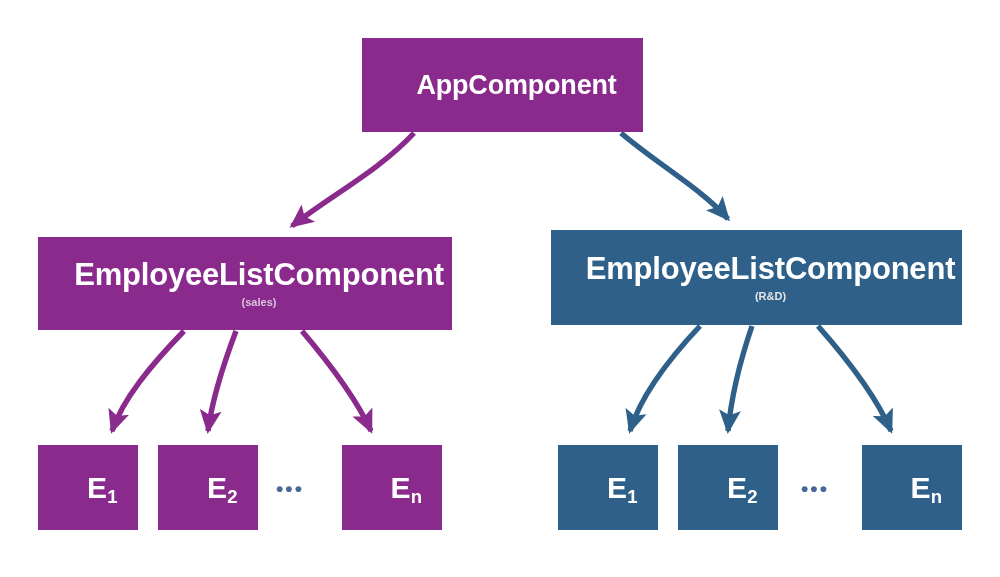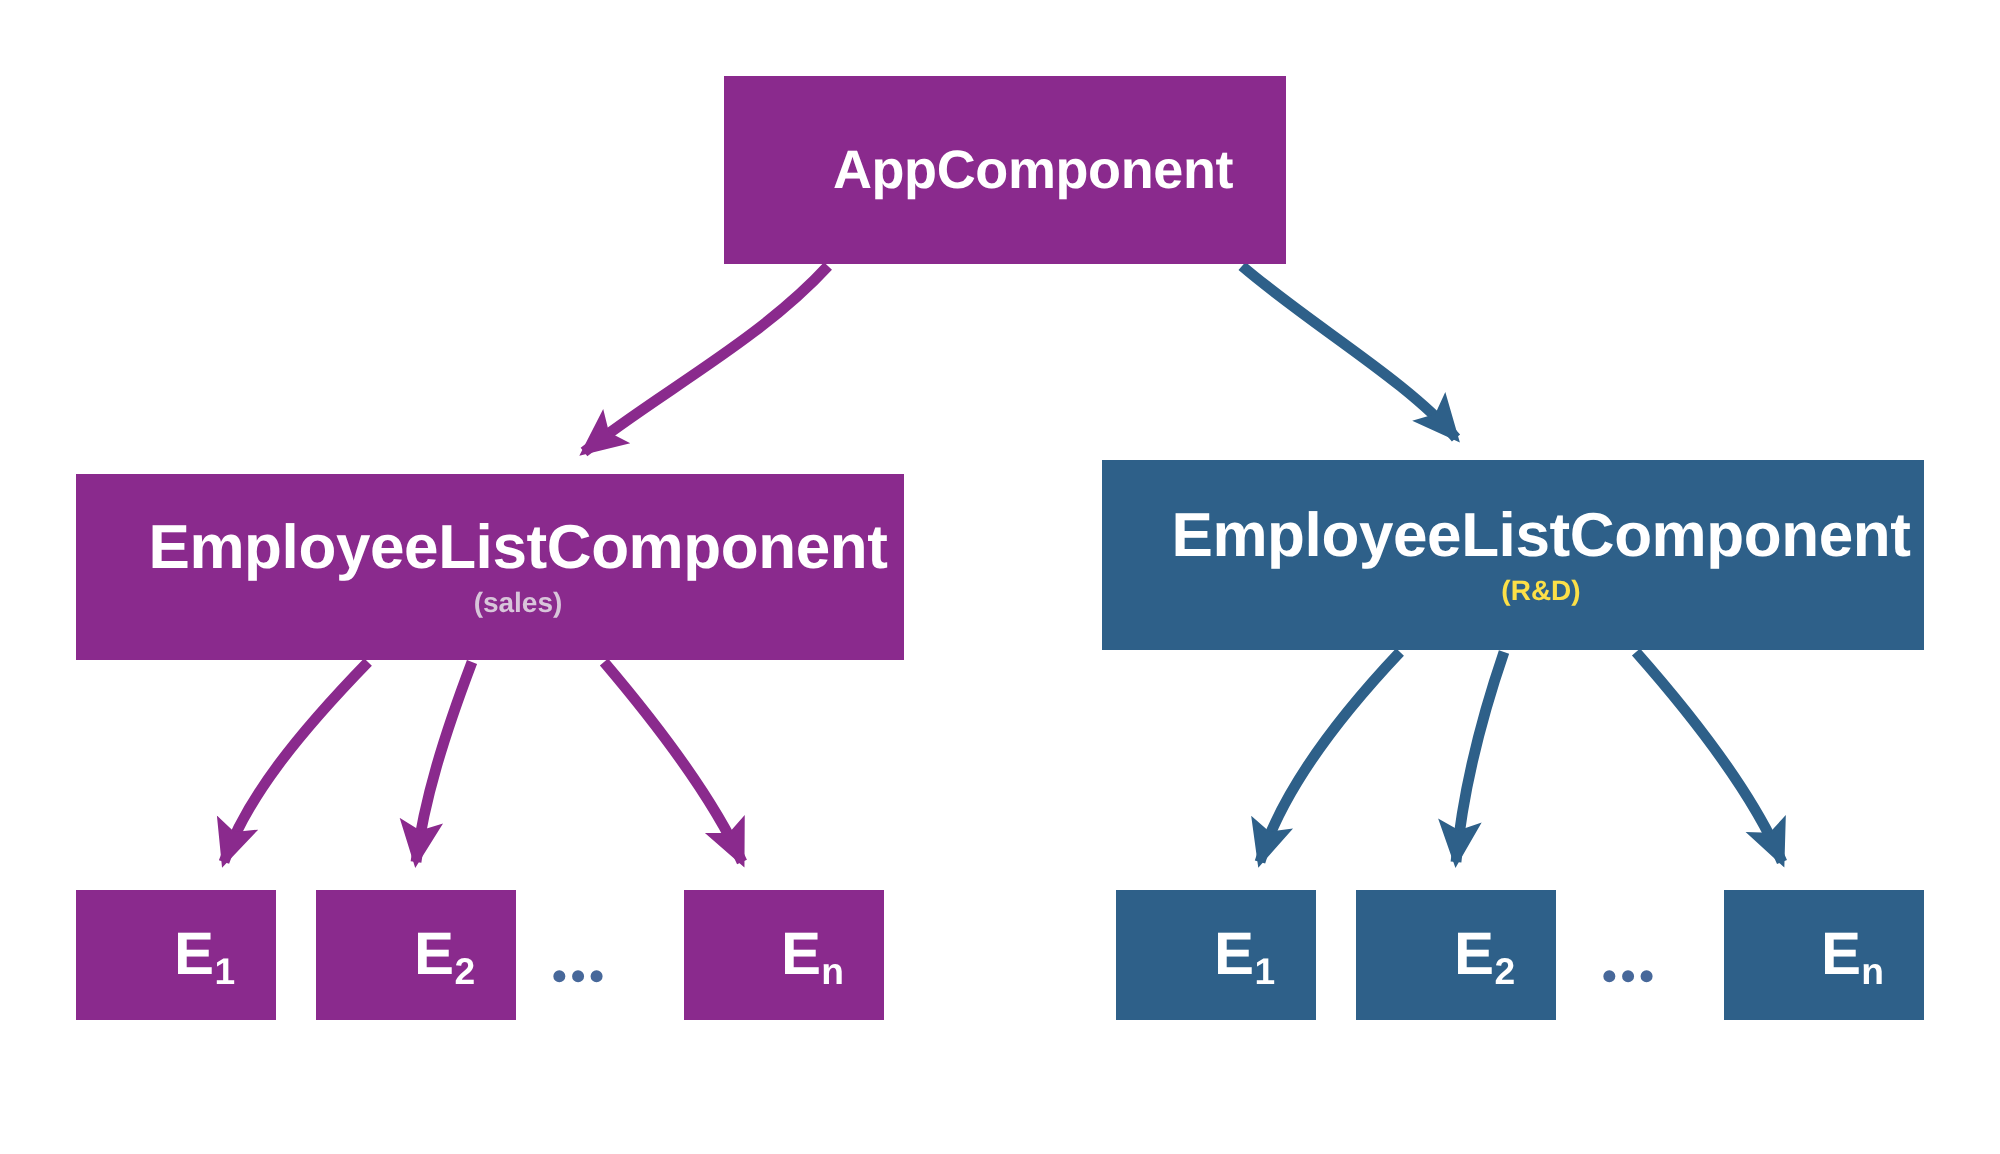--- a/index.html
+++ b/index.html
@@ -53,39 +53,39 @@
   #node-root {
     left: 362px;
     top: 38px;
     width: 281px;
     height: 94px;
   }
   #node-root .node-title { font-size: 27px; }
 
   
   .node-group .node-title { font-size: 31px; }
-  .node-group .node-sub   { font-size: 14px; margin-top: 4px; }
+  .node-group .node-sub   { font-size: 11px; margin-top: 4px; }
 
   #node-group-sales {
     left: 38px;
     top: 237px;
     width: 414px;
     height: 93px;
   }
   #node-group-rnd {
     left: 551px;
     top: 230px;
     width: 411px;
     height: 95px;
   }
 
   
   .node-leaf {
     width: 100px;
-    height: 65px;
+    height: 85px;
     top: 445px;
   }
   .node-leaf .node-title {
     font-size: 30px;
   }
   .node-title sub {
     font-size: 0.62em;
     font-weight: bold;
     vertical-align: baseline;
     position: relative;
@@ -138,21 +138,21 @@
     <div class="node-title">AppComponent</div>
   </div>
 
   <div class="node node-group" id="node-group-sales" style="background:#8A2A8D">
     <div class="node-title">EmployeeListComponent</div>
     <div class="node-sub" style="color:#d8c5da">(sales)</div>
   </div>
 
   <div class="node node-group" id="node-group-rnd" style="background:#2E6089">
     <div class="node-title">EmployeeListComponent</div>
-    <div class="node-sub" style="color:#fde047">(R&amp;D)</div>
+    <div class="node-sub" style="color:#e5e5e5">(R&amp;D)</div>
   </div>
 
   <div class="node node-leaf" id="leaf-sales-0" style="left:38px; background:#8A2A8D">
     <div class="node-title">
       <span>E</span><sub>1</sub>
     </div>
   </div>
   <div class="node node-leaf" id="leaf-sales-1" style="left:158px; background:#8A2A8D">
     <div class="node-title">
       <span>E</span><sub>2</sub>

